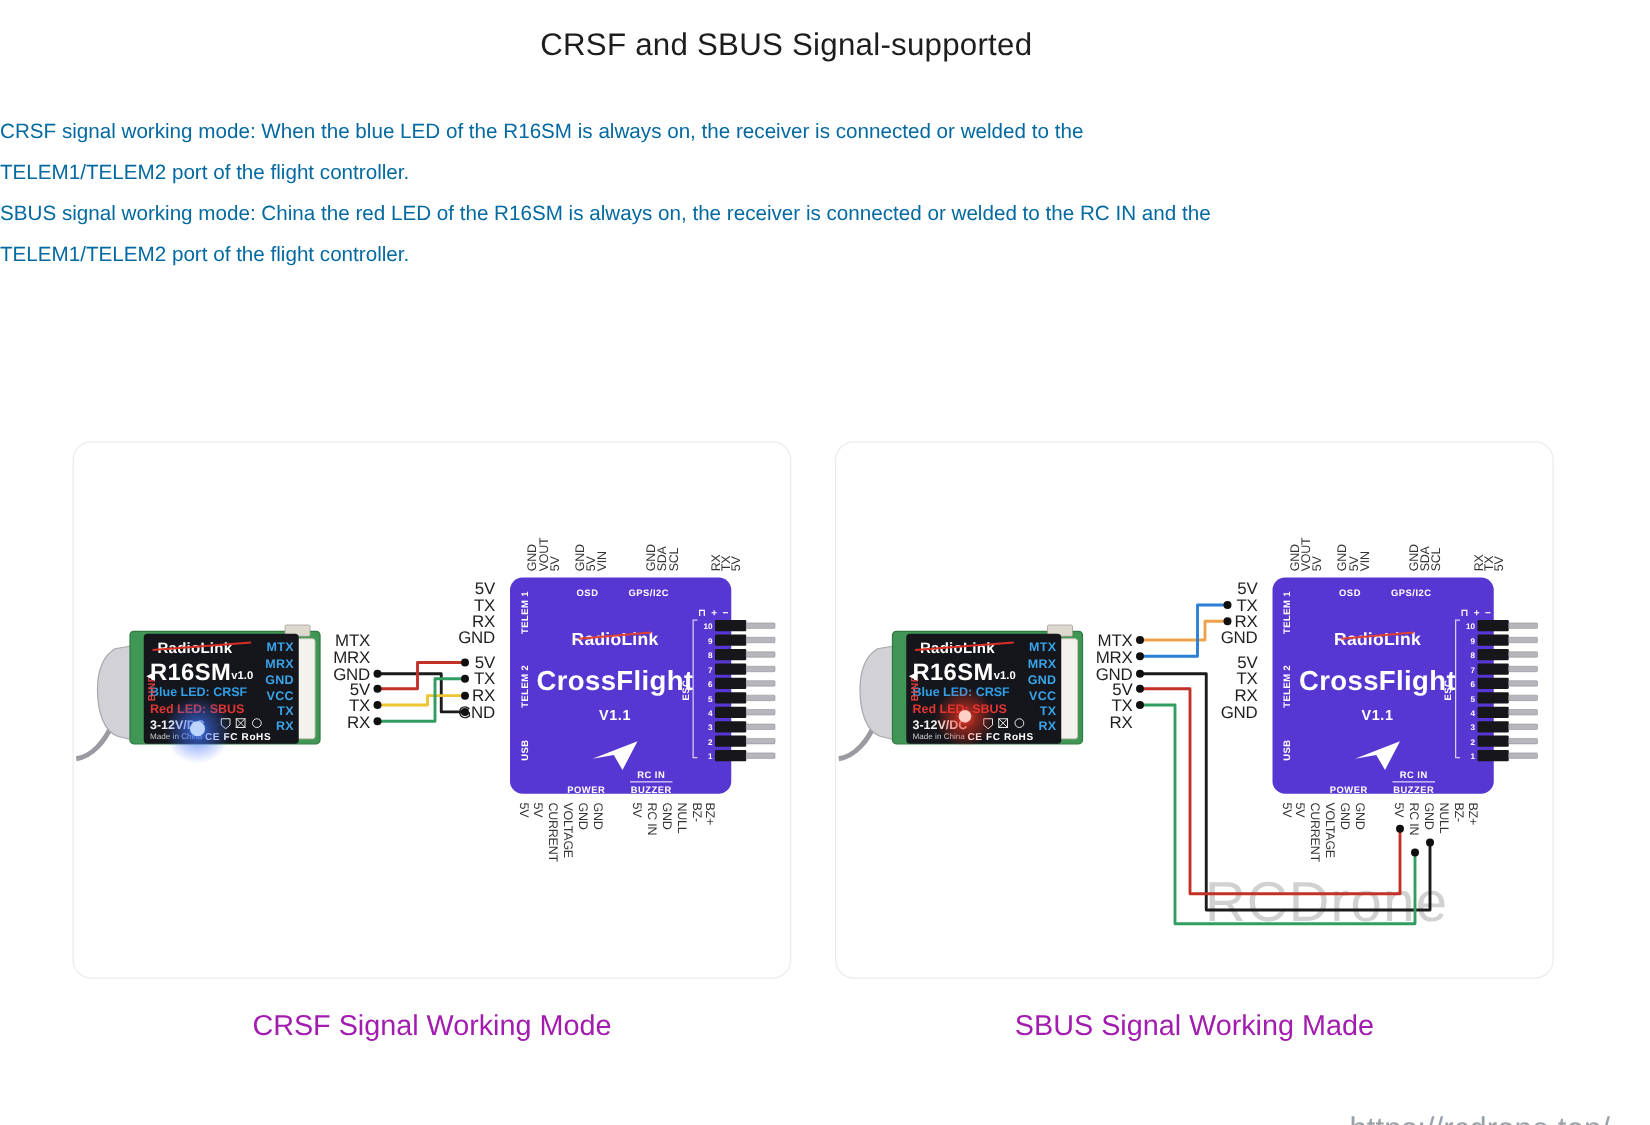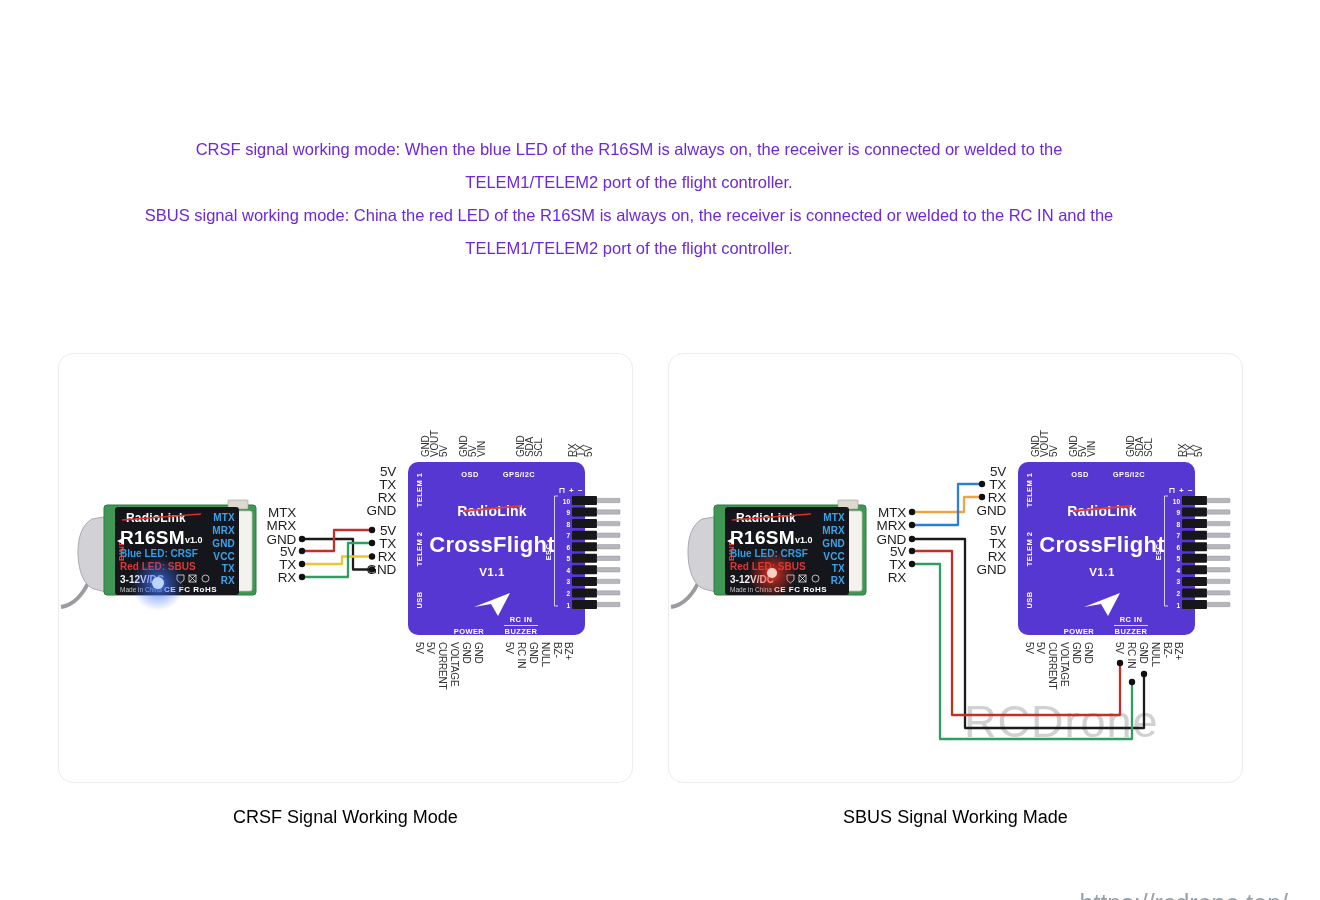--- a/index.html
+++ b/index.html
@@ -1,29 +1,29 @@
 <!DOCTYPE html>
 <html><head>
 <meta charset="utf-8">
 <style>
   html,body{margin:0;padding:0;background:#ffffff;}
   .page{position:relative;width:1320px;height:900px;background:#fff;overflow:hidden;
         font-family:"Liberation Sans","DejaVu Sans",sans-serif;color:#222;}
   .title{position:absolute;top:22px;left:0;width:1258px;text-align:center;
          font-size:25px;font-weight:500;color:#1d1d1f;letter-spacing:.2px;}
-  .intro{position:absolute;top:89px;left:0;width:1258px;text-align:center;
-         font-size:16.5px;color:#6d28d9;margin-top:44px;}
+  .intro{position:absolute;top:89px;left:0;width:1258px;
+         font-size:16.5px;color:#0369a1;}
   .intro .line{height:33px;line-height:33px;}
   .panel{position:absolute;top:353px;width:575px;height:430px;background:#fff;
          border:1.5px solid #ececec;border-radius:15px;box-sizing:border-box;}
   .panel-left{left:58px;}
   .panel-right{left:668px;}
   .diagram{position:absolute;left:-1.5px;top:-1.5px;width:575px;height:430px;}
   .caption{position:absolute;top:807px;width:575px;text-align:center;
-           font-size:18px;font-weight:500;color:#000000;}
+           font-size:23px;font-weight:500;color:#a21caf;}
   .caption-left{left:58px;}
   .caption-right{left:668px;}
   .footer-url{position:absolute;top:889px;right:32px;font-size:25px;color:#99a1a8;}
 
   
   text{font-family:"Liberation Sans","DejaVu Sans",sans-serif;}
   .wlabel{font-size:13.5px;fill:#1f1f1f;letter-spacing:-.2px;}
   .tpin,.bpin{font-size:10px;fill:#343434;letter-spacing:-.2px;}
   .rx-brand{font-size:12px;font-weight:bold;fill:#fff;letter-spacing:.2px;}
   .rx-model{font-size:19px;font-weight:bold;fill:#fff;letter-spacing:.3px;}
@@ -41,20 +41,21 @@
   .fc-ver{font-size:11.5px;font-weight:bold;fill:#fff;letter-spacing:.5px;}
   .esc-num{font-size:6.5px;font-weight:bold;fill:#fff;}
   .esc-head{font-size:8px;font-weight:bold;fill:#fff;letter-spacing:1px;}
   .watermark{font-size:45px;fill:#c9c9c9;opacity:.85;letter-spacing:1px;}
 </style>
 </head>
 <body>
 
 <div class="page">
 
+  <div class="title">CRSF and SBUS Signal-supported</div>
 
   <div class="intro">
     <div class="line">CRSF signal working mode: When the blue LED of the R16SM is always on, the receiver is connected or welded to the</div>
     <div class="line">TELEM1/TELEM2 port of the flight controller.</div>
     <div class="line">SBUS signal working mode: China the red LED of the R16SM is always on, the receiver is connected or welded to the RC IN and the</div>
     <div class="line">TELEM1/TELEM2 port of the flight controller.</div>
   </div>
 
   <div class="panel panel-left">
     <svg class="diagram" viewBox="0 0 575 430">

